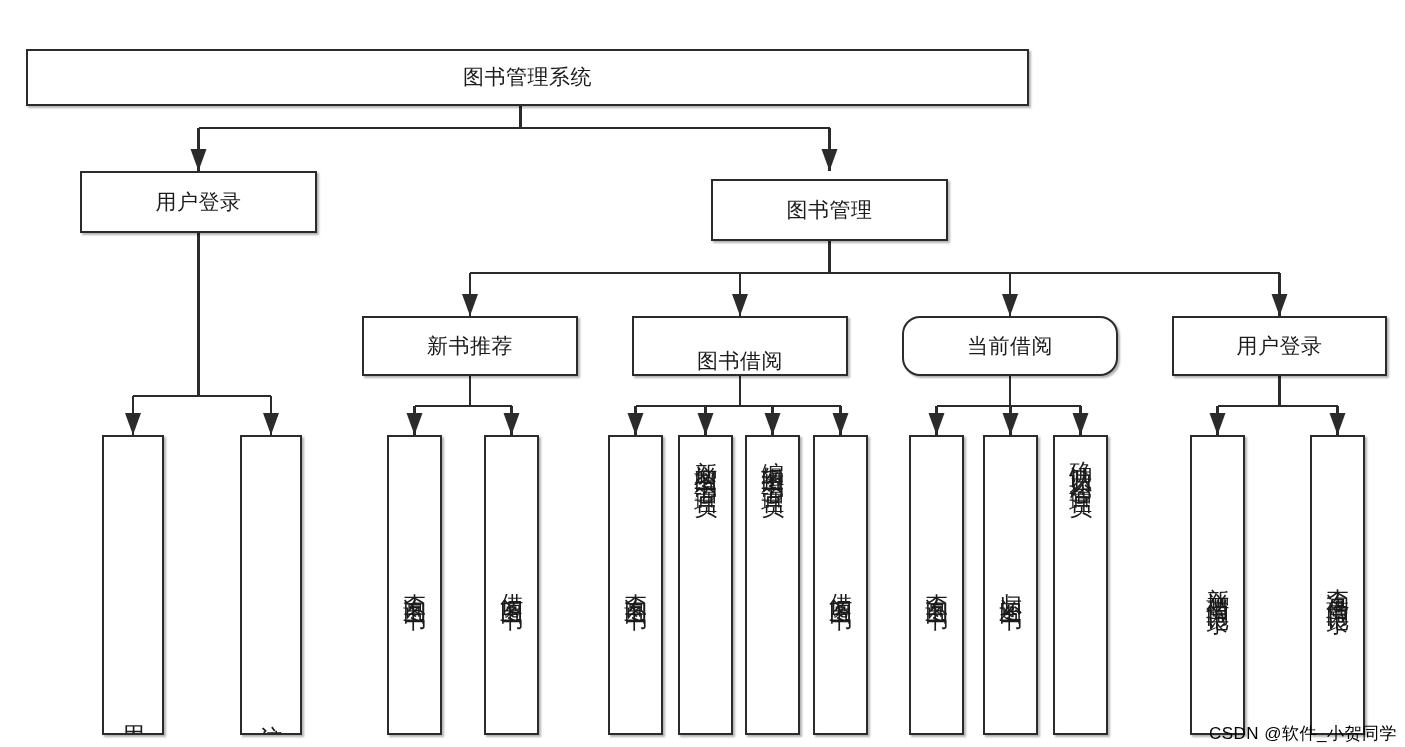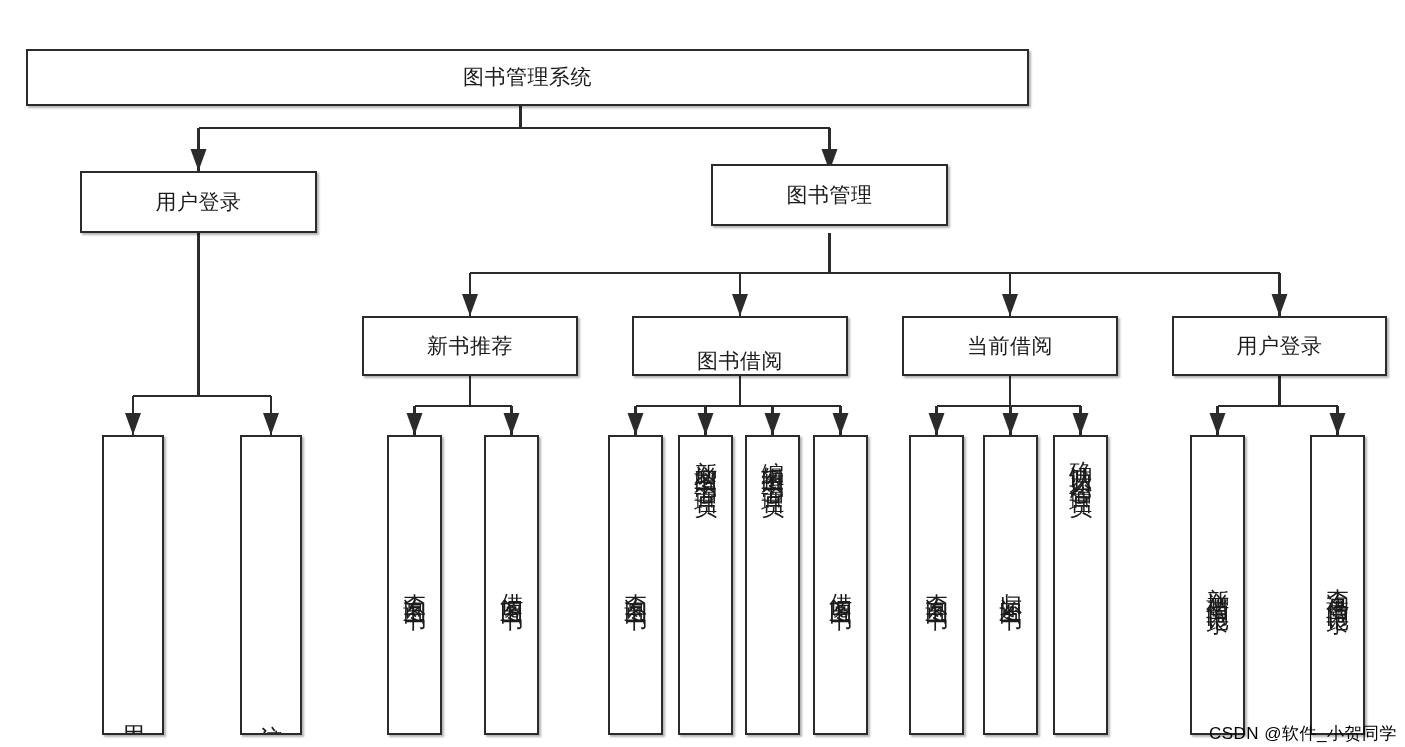--- a/index.html
+++ b/index.html
@@ -126,30 +126,30 @@
       <line x1="1337.5" y1="406" x2="1337.5" y2="435" stroke="#2b2b2b" stroke-width="2.2" shape-rendering="crispEdges"></line>
       <path d="M1329.5,413 L1345.5,413 L1337.5,435 Z" fill="#2b2b2b"></path>
     </svg>
   <div id="nodes">
       <div class="node" style="left: 26px; top: 13px; width: 1003px; height: 57px; margin-top: 36px;">
         <div class="node-label">图书管理系统</div>
       </div>
       <div class="node" style="left: 80px; top: 171px; width: 237px; height: 62px;">
         <div class="node-label">用户登录</div>
       </div>
-      <div class="node" style="left: 711px; top: 164px; width: 237px; height: 62px;">
+      <div class="node" style="left: 711px; top: 179px; width: 237px; height: 62px;">
         <div class="node-label">图书管理</div>
       </div>
       <div class="node" style="left: 362px; top: 316px; width: 216px; height: 60px;">
         <div class="node-label">新书推荐</div>
       </div>
       <div class="node" style="left: 632px; top: 316px; width: 216px; height: 60px; align-items: flex-end;">
         <div class="node-label">图书借阅</div>
       </div>
-      <div class="node" style="left: 902px; top: 316px; width: 216px; height: 60px;">
+      <div class="node" style="left: 902px; top: 316px; width: 216px; height: 60px; border-radius: 18px;">
         <div class="node-label">当前借阅</div>
       </div>
       <div class="node" style="left: 1172px; top: 316px; width: 215px; height: 60px;">
         <div class="node-label">用户登录</div>
       </div>
       <div class="node vertical align-bottom" style="left: 102px; top: 435px; width: 62px; height: 300px;">
         <div class="node-label">用户登录</div>
       </div>
       <div class="node vertical align-bottom" style="left: 240px; top: 435px; width: 62px; height: 300px;">
         <div class="node-label">注销登录</div>

